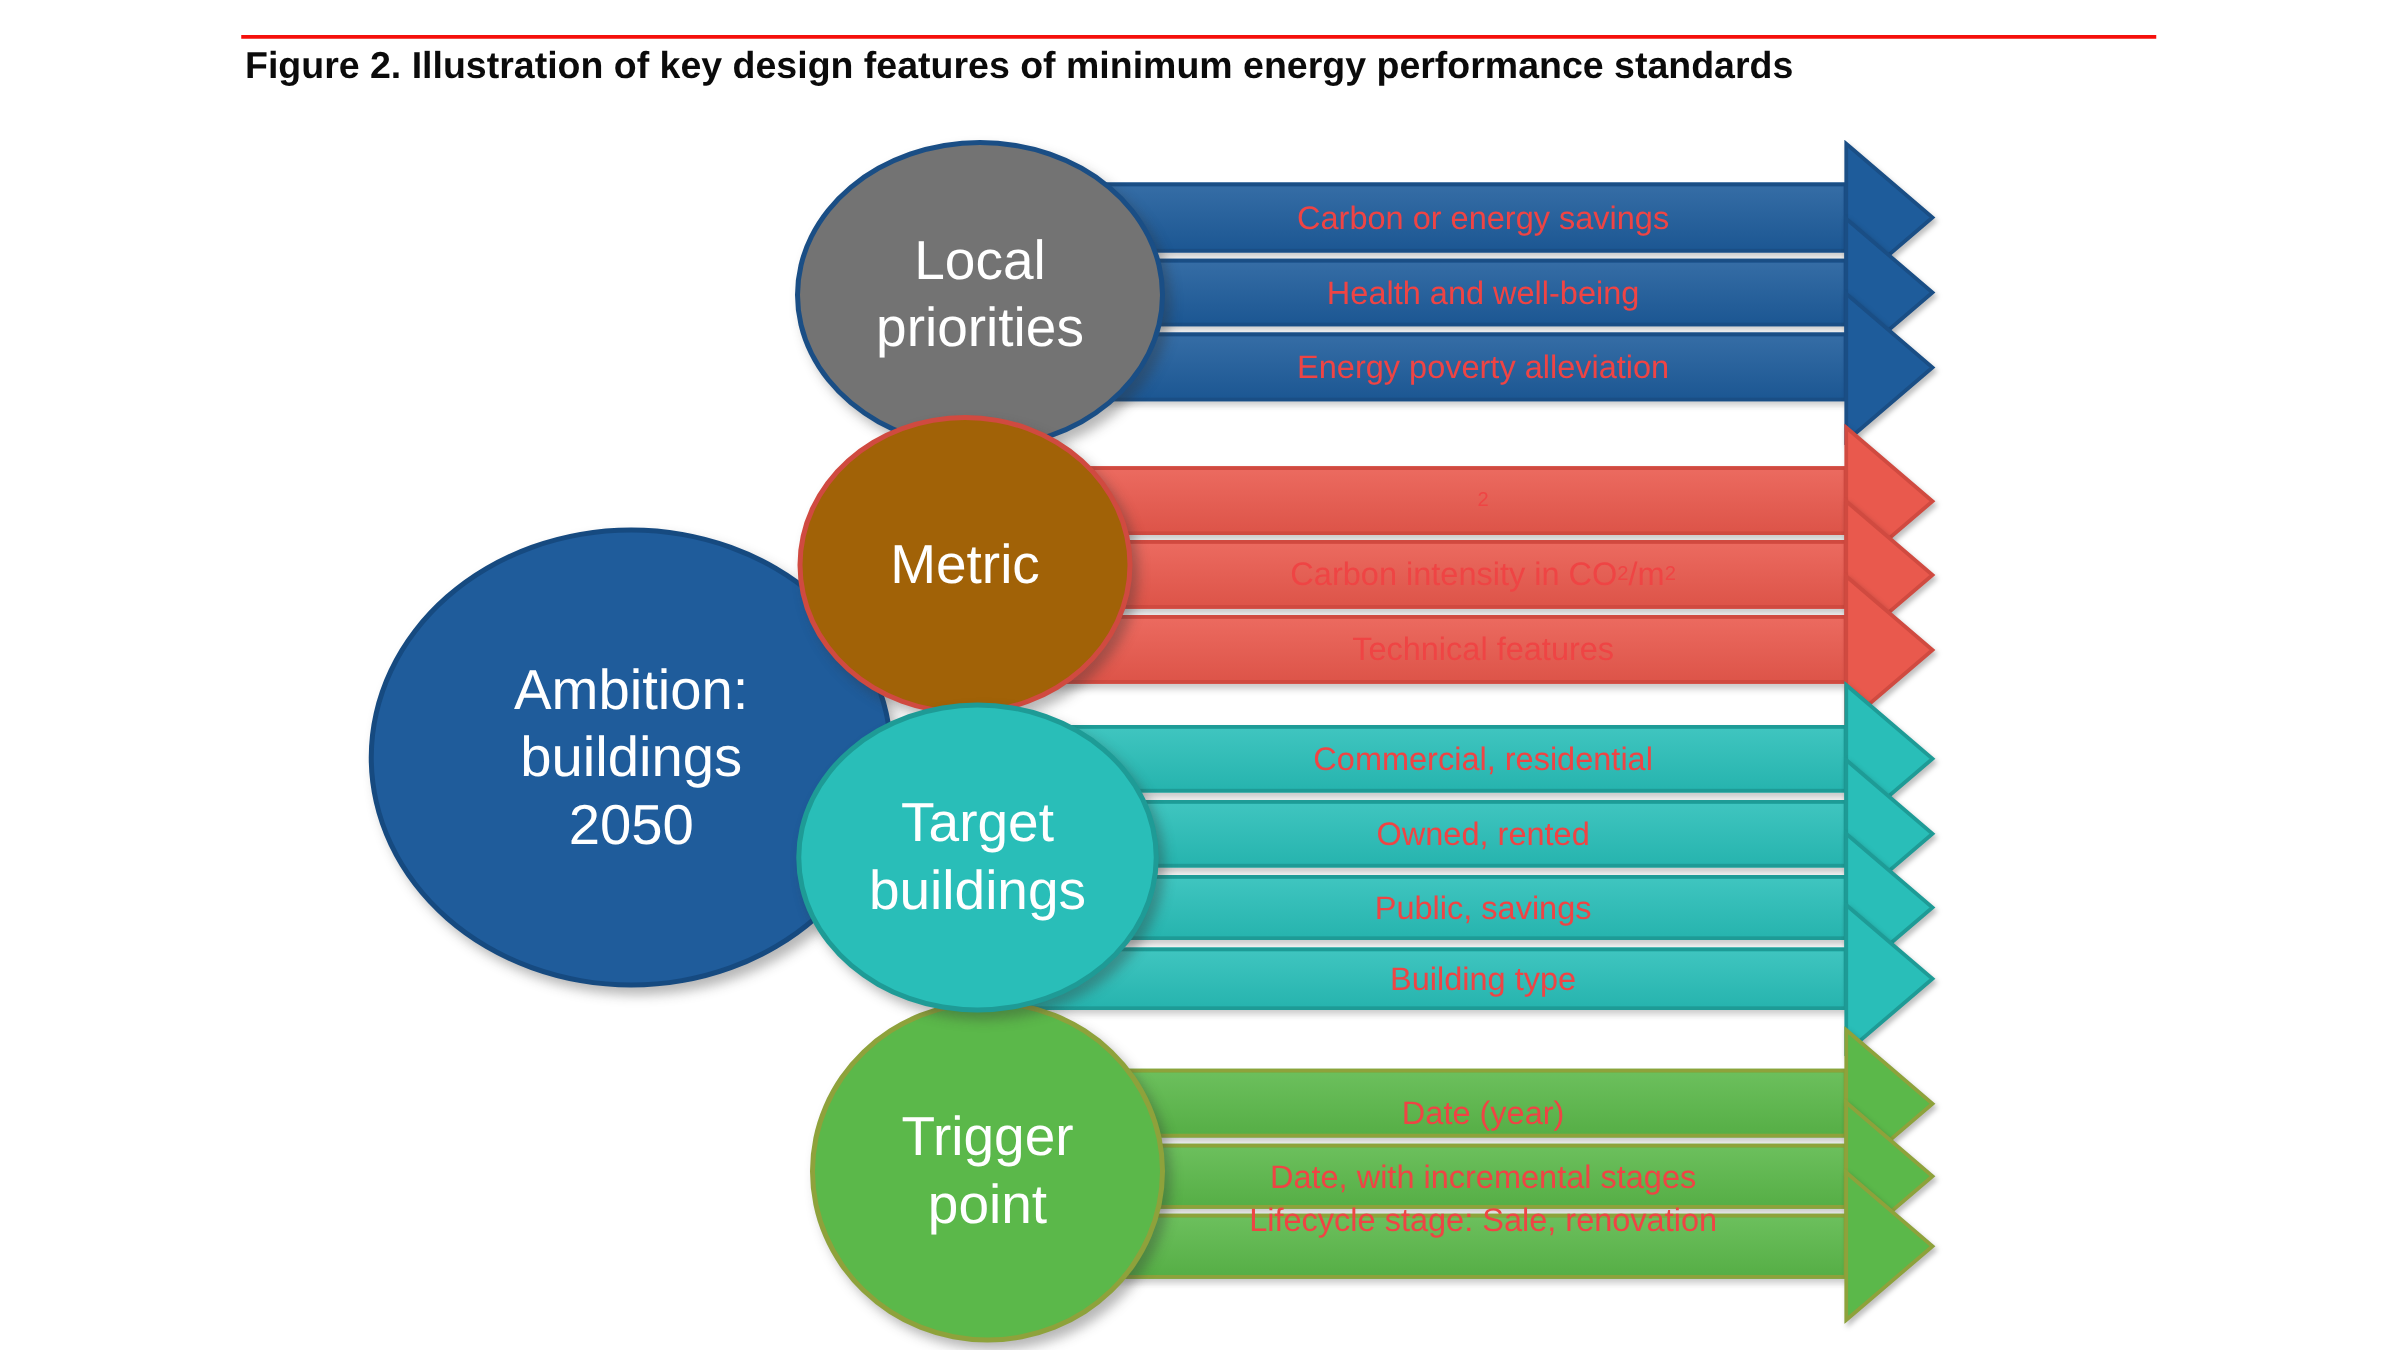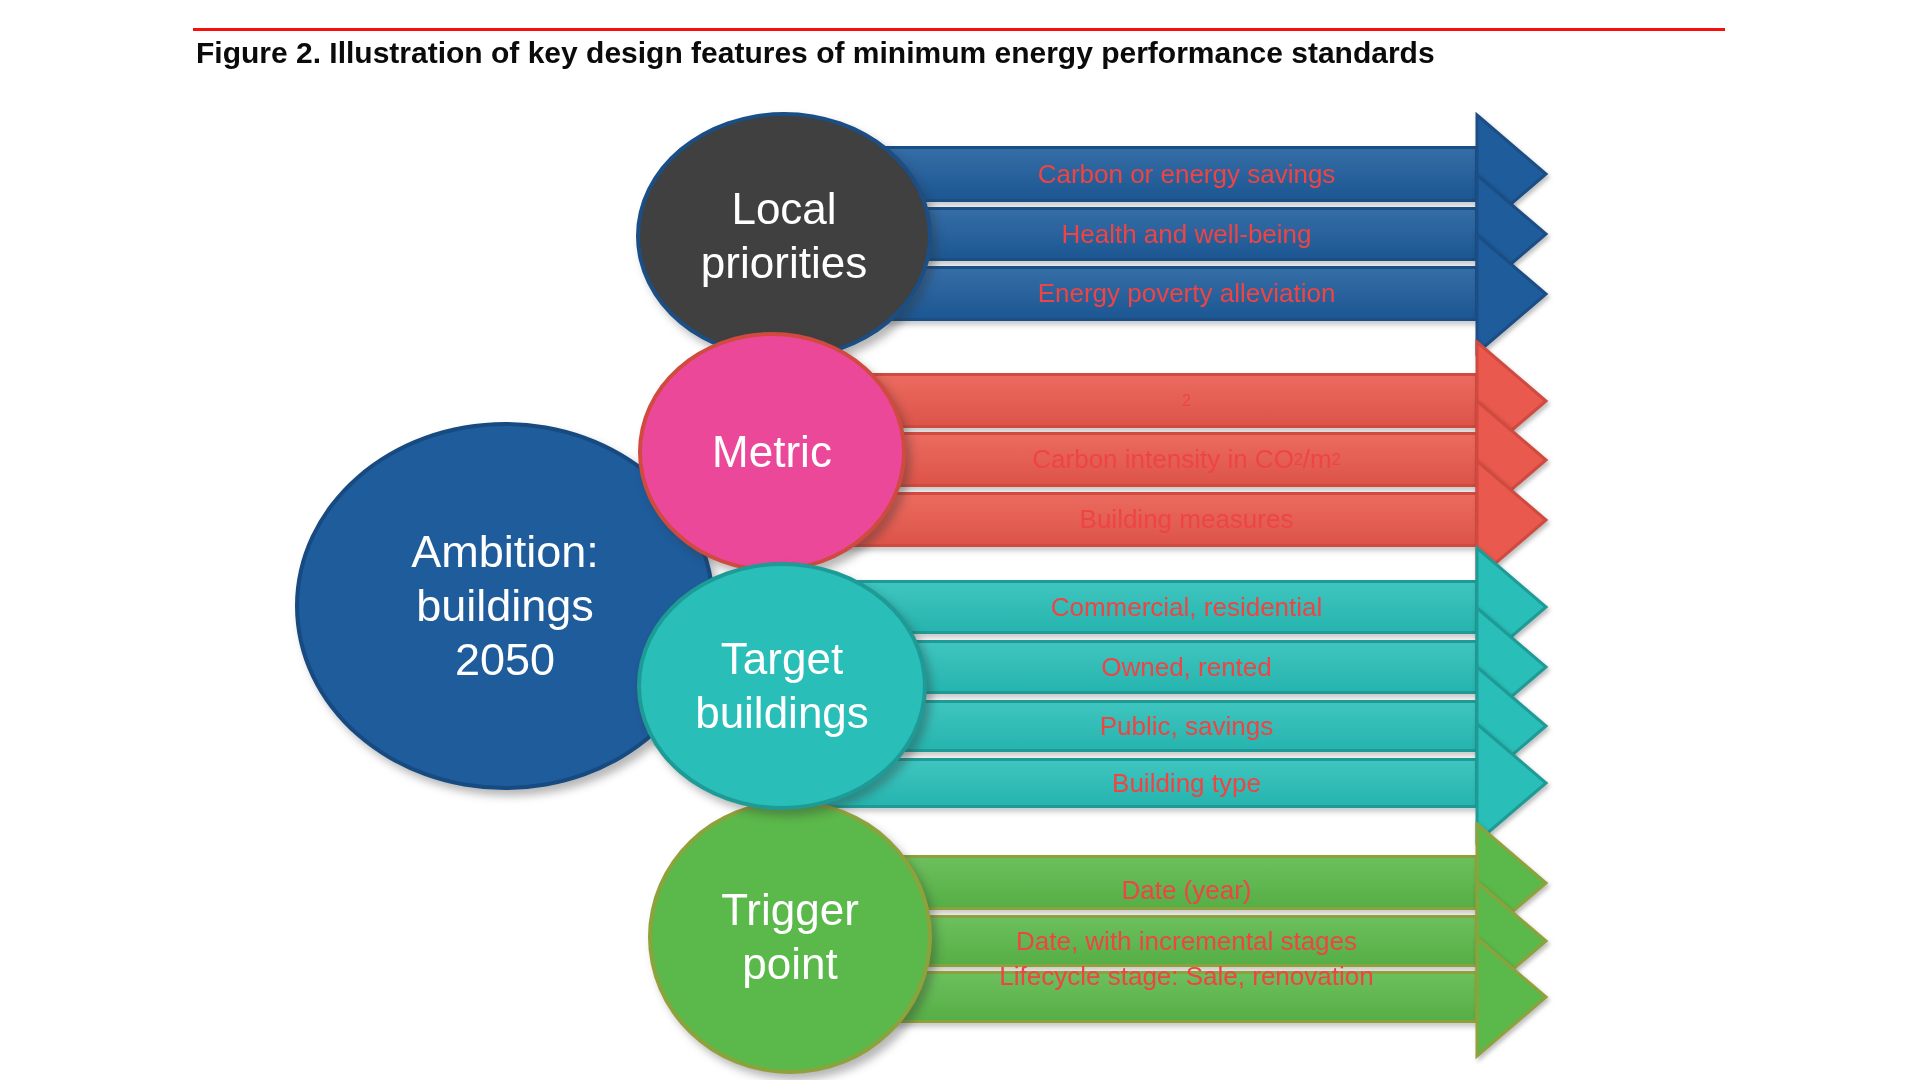--- a/index.html
+++ b/index.html
@@ -65,21 +65,21 @@
         <div class="band-label" style="top: 432px; height: 55px;">
           <span>Carbon intensity in CO</span>
           <sub>2</sub>
           <span>/m</span>
           <sup>2</sup>
         </div>
         <div class="band" style="left: 745px; top: 492px; width: 733px; height: 55px; background-color: rgb(233, 89, 77); border-color: rgb(208, 74, 64);"></div>
         <svg width="78" height="124" viewBox="0 0 78 124" class="head" style="left: 1474px; top: 457.5px;">
           <polygon points="3,3 72,62 3,121" fill="#E9594D" stroke="#D04A40" stroke-width="3"></polygon>
         </svg>
-        <div class="band-label" style="top: 492px; height: 55px;">Building measures</div>
+        <div class="band-label" style="top: 492px; height: 55px;">Technical features</div>
       </div>
       <div class="arrow-group">
         <div class="band" style="left: 745px; top: 580px; width: 733px; height: 54px; background-color: rgb(41, 190, 184); border-color: rgb(30, 155, 150);"></div>
         <svg width="78" height="124" viewBox="0 0 78 124" class="head" style="left: 1474px; top: 545px;">
           <polygon points="3,3 72,62 3,121" fill="#29BEB8" stroke="#1E9B96" stroke-width="3"></polygon>
         </svg>
         <div class="band-label" style="top: 580px; height: 54px;">Commercial, residential</div>
         <div class="band" style="left: 745px; top: 640px; width: 733px; height: 54px; background-color: rgb(41, 190, 184); border-color: rgb(30, 155, 150);"></div>
         <svg width="78" height="124" viewBox="0 0 78 124" class="head" style="left: 1474px; top: 605px;">
           <polygon points="3,3 72,62 3,121" fill="#29BEB8" stroke="#1E9B96" stroke-width="3"></polygon>
@@ -115,25 +115,25 @@
       </div>
       <div class="circle big" style="left: 295px; top: 422px; width: 420px; height: 368px; background: rgb(31, 92, 155); border-color: rgb(22, 74, 128);">
         <div class="line">Ambition:</div>
         <div class="line">buildings</div>
         <div class="line">2050</div>
       </div>
       <div class="circle" style="left: 648px; top: 800px; width: 284px; height: 274px; background: rgb(91, 184, 74); border-color: rgb(142, 162, 59);">
         <div class="line">Trigger</div>
         <div class="line">point</div>
       </div>
-      <div class="circle" style="left: 636px; top: 112px; width: 296px; height: 248px; background: #404040; border-color: rgb(26, 78, 133);">
+      <div class="circle" style="left: 636px; top: 112px; width: 296px; height: 248px; background: #737373; border-color: rgb(26, 78, 133);">
         <div class="line">Local</div>
         <div class="line">priorities</div>
       </div>
-      <div class="circle" style="left: 638px; top: 332px; width: 268px; height: 240px; background: #ec4899; border-color: rgb(208, 74, 64);">
+      <div class="circle" style="left: 638px; top: 332px; width: 268px; height: 240px; background: #a16207; border-color: rgb(208, 74, 64);">
         <div class="line">Metric</div>
       </div>
       <div class="circle" style="left: 637px; top: 562px; width: 290px; height: 248px; background: rgb(41, 190, 184); border-color: rgb(30, 155, 150);">
         <div class="line">Target</div>
         <div class="line">buildings</div>
       </div>
     </div>
 </div>
 
 </body></html>

